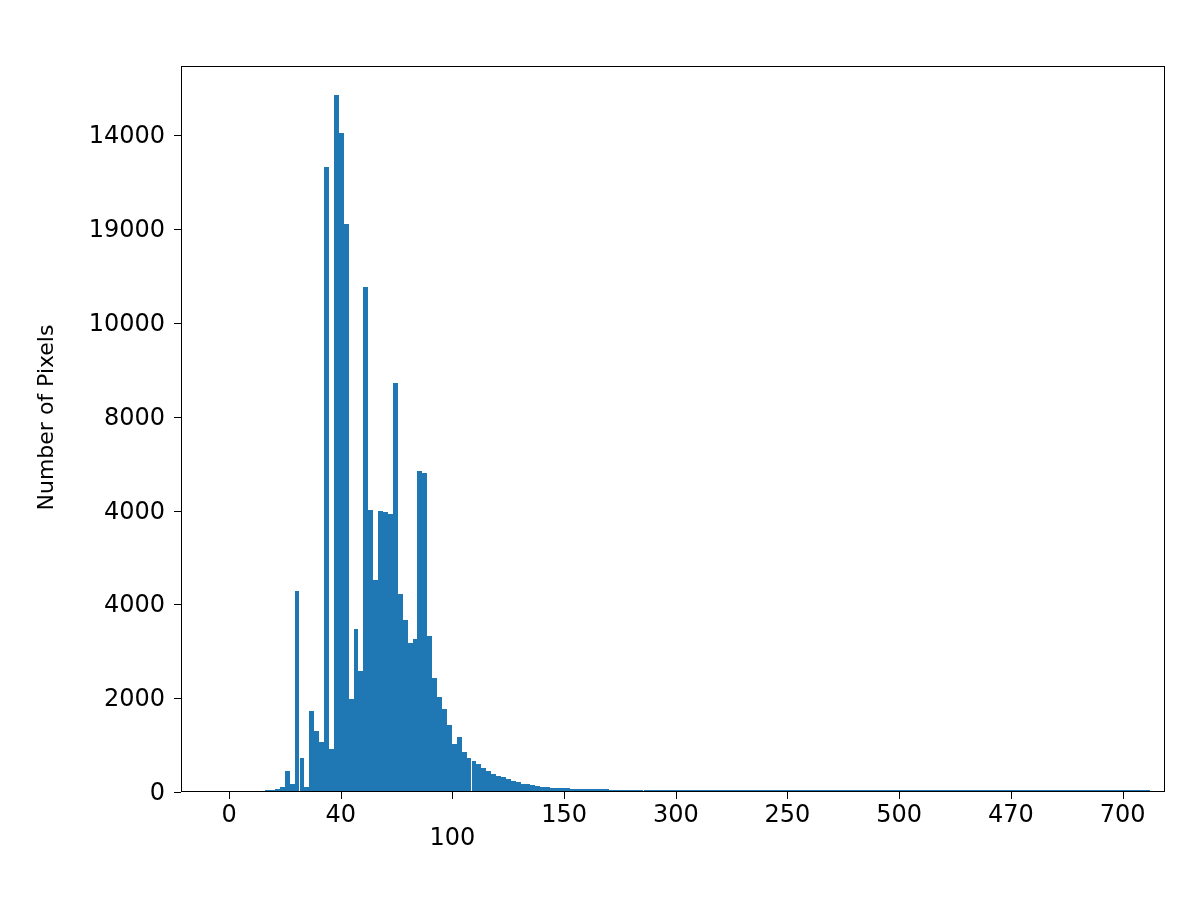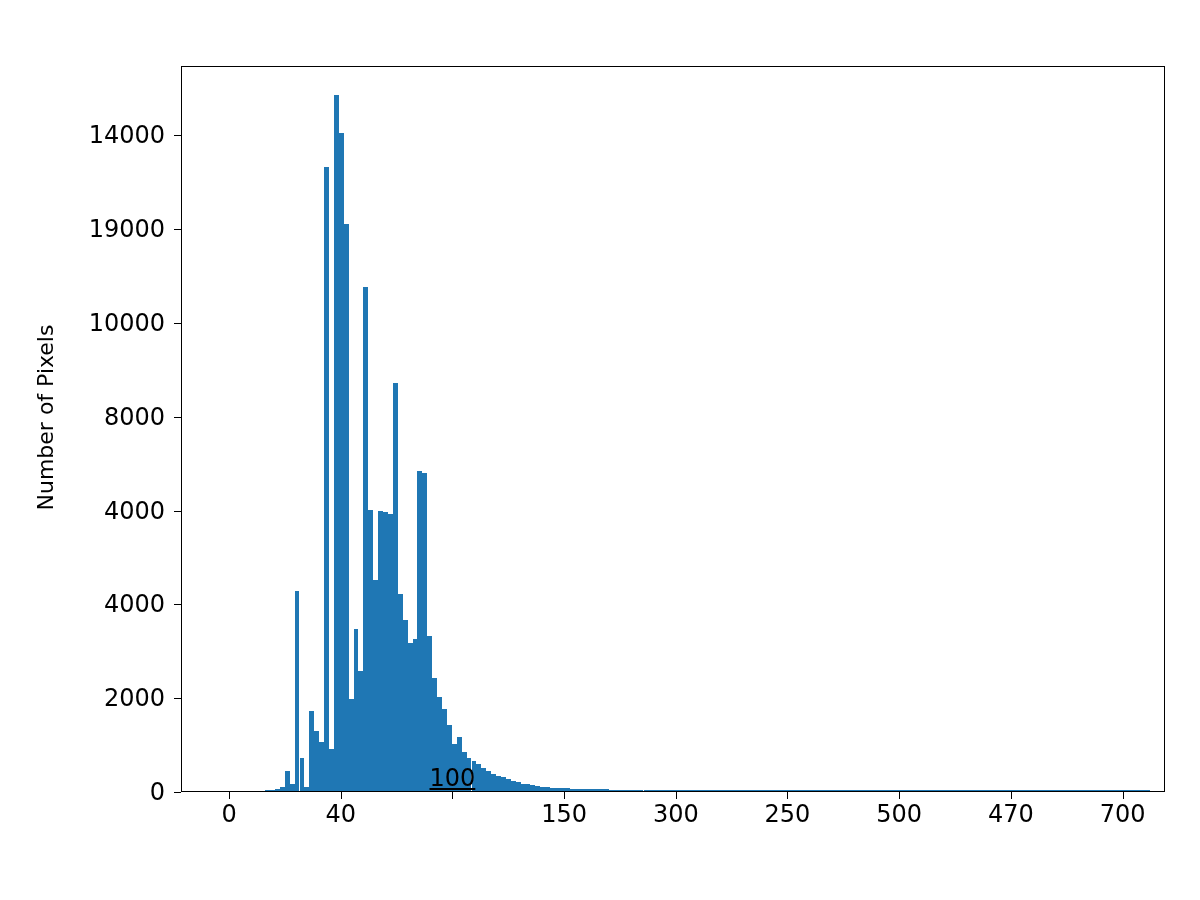--- a/index.html
+++ b/index.html
@@ -323,21 +323,21 @@
       <div class="ytick-label" style="left: 0px; width: 165px; top: 217.21px;">19000</div>
       <div class="ytick-mark" style="left: 174px; top: 135.41px; position: absolute;"></div>
       <div class="ytick-label" style="left: 0px; width: 165px; top: 123.41px;">14000</div>
     </div>
   <div id="xtick-layer">
       <div class="xtick-mark" style="left: 229.03px; top: 792px; position: absolute;"></div>
       <div class="xtick-label" style="left: 229.03px; top: 802px;">0</div>
       <div class="xtick-mark" style="left: 340.72px; top: 792px; position: absolute;"></div>
       <div class="xtick-label" style="left: 340.72px; top: 802px;">40</div>
       <div class="xtick-mark" style="left: 452.41px; top: 792px; position: absolute;"></div>
-      <div class="xtick-label" style="left: 452.41px; top: 766px; text-decoration: underline;">100</div>
+      <div class="xtick-label" style="left: 452.41px; top: 825px;">100</div>
       <div class="xtick-mark" style="left: 564.1px; top: 792px; position: absolute;"></div>
       <div class="xtick-label" style="left: 564.1px; top: 802px;">150</div>
       <div class="xtick-mark" style="left: 675.79px; top: 792px; position: absolute;"></div>
       <div class="xtick-label" style="left: 675.79px; top: 802px;">300</div>
       <div class="xtick-mark" style="left: 787.48px; top: 792px; position: absolute;"></div>
       <div class="xtick-label" style="left: 787.48px; top: 802px;">250</div>
       <div class="xtick-mark" style="left: 899.17px; top: 792px; position: absolute;"></div>
       <div class="xtick-label" style="left: 899.17px; top: 802px;">500</div>
       <div class="xtick-mark" style="left: 1010.87px; top: 792px; position: absolute;"></div>
       <div class="xtick-label" style="left: 1010.87px; top: 802px;">470</div>

